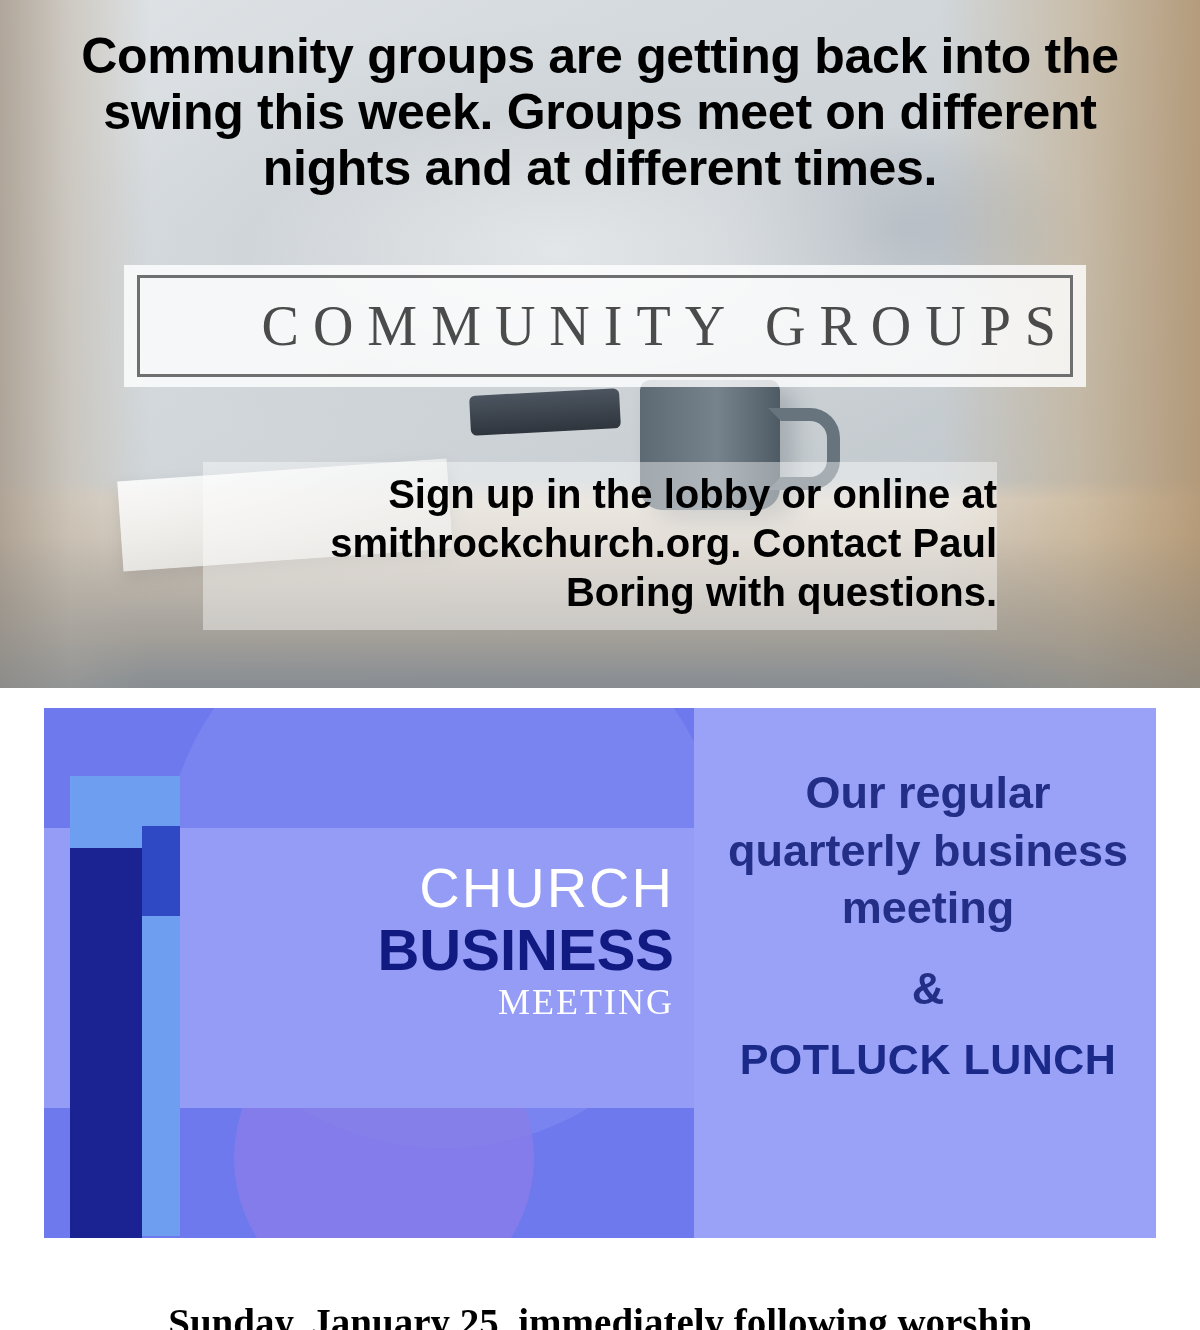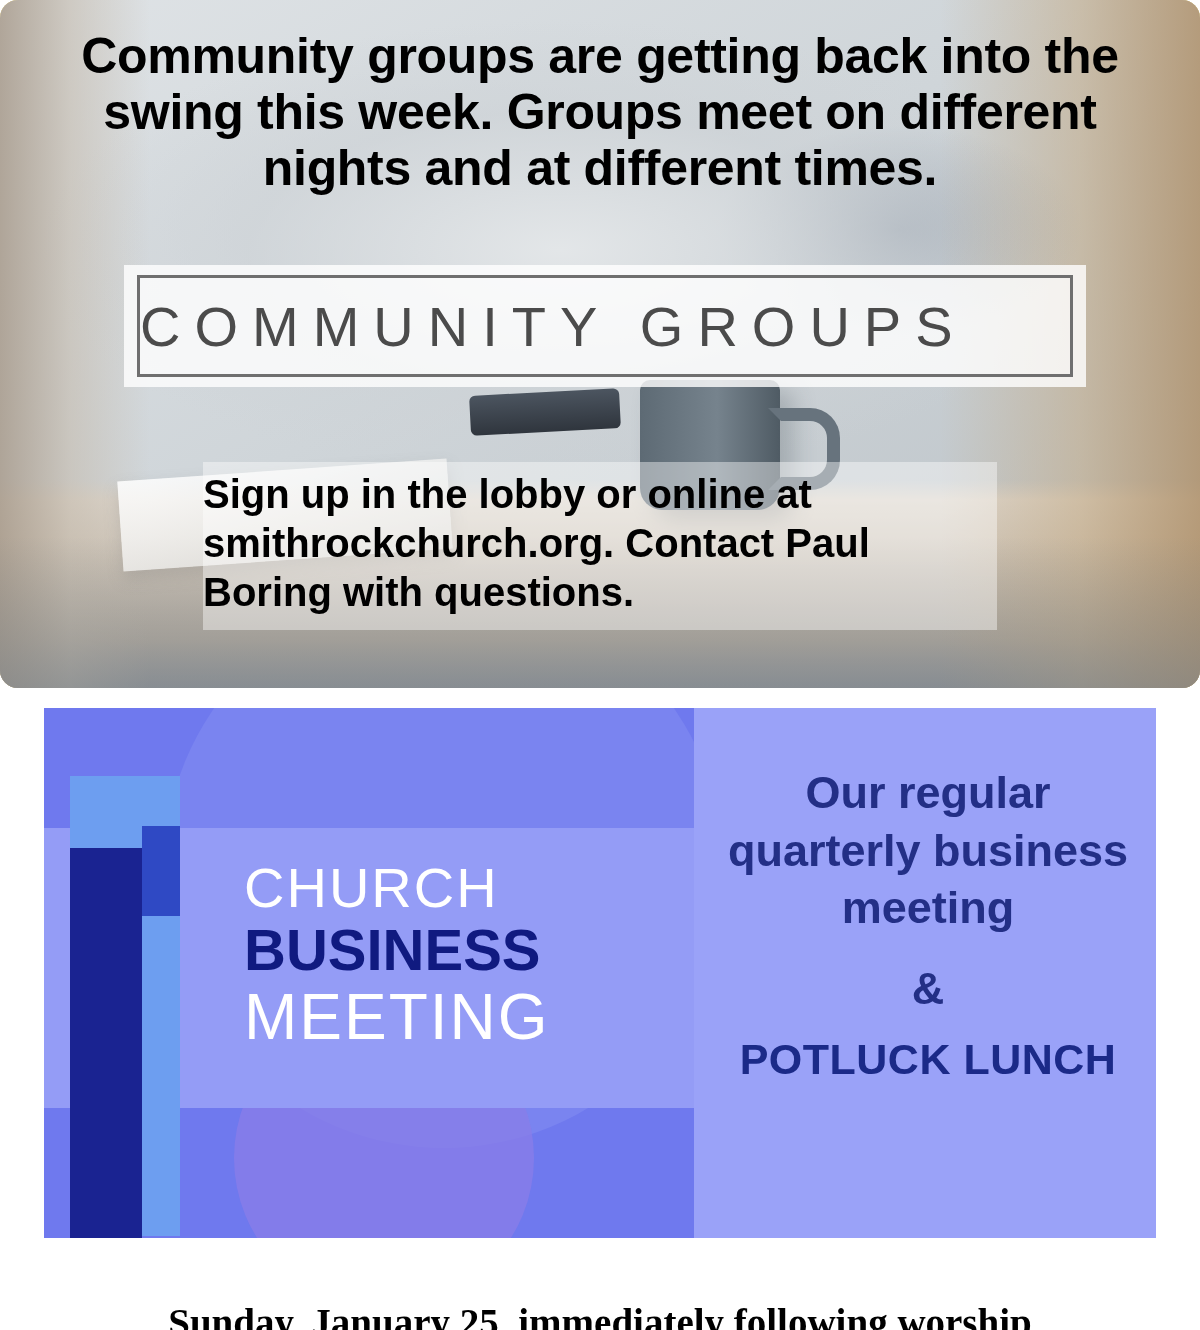--- a/index.html
+++ b/index.html
@@ -14,21 +14,20 @@
     overflow: hidden;
   }
 
   
   .cg-section {
     position: relative;
     width: 1200px;
     height: 688px;
     overflow: hidden;
     background: #eab308;
-    border-radius: 18px;
   }
   
   .cg-photo {
     position: absolute;
     inset: 0;
     background:
       
       linear-gradient(to bottom, rgba(0,0,0,0) 78%, rgba(120,128,134,0.55) 100%),
       
       linear-gradient(to right, rgba(168,155,140,0.85) 0px, rgba(196,186,172,0.6) 70px, rgba(255,255,255,0) 150px),
@@ -109,38 +108,39 @@
     display: flex;
     align-items: center;
     justify-content: center;
   }
   .cg-title-inner {
     border: 3px solid #6f6f6f;
     width: 930px;
     height: 96px;
     display: flex;
     align-items: center;
-    justify-content: flex-start;
+    justify-content: flex-end;
+    font-family: Liberation Serif, serif;
   }
   .cg-title-text {
     font-size: 56px;
     letter-spacing: 14px;
     color: #4b4b4b;
     font-weight: 400;
     white-space: nowrap;
   }
 
   .cg-subtext {
     position: absolute;
     left: 203px;
     top: 462px;
     width: 794px;
     padding: 8px 0 14px 0;
     background: rgba(255,255,255,0.42);
-    text-align: left;
+    text-align: right;
     font-size: 40px;
     line-height: 1.22;
     font-weight: bold;
     color: #000;
   }
 
   
   .gap {
     width: 1200px;
     height: 20px;
@@ -226,42 +226,43 @@
     top: 0;
     width: 462px;
     height: 530px;
     background: #9aa2f8;
   }
   .bm-left-text {
     position: absolute;
     left: 200px;
     top: 150px;
     width: 430px;
-    text-align: left;
+    text-align: right;
   }
   .bm-line-church {
     font-size: 56px;
     letter-spacing: 2px;
     color: #ffffff;
     font-weight: 400;
     line-height: 1.08;
   }
   .bm-line-business {
     font-size: 58px;
     letter-spacing: 0px;
     color: #101a80;
     font-weight: bold;
     line-height: 1.12;
   }
   .bm-line-meeting {
-    font-size: 64px;
+    font-size: 36px;
     letter-spacing: 2px;
     color: #ffffff;
     font-weight: 400;
     line-height: 1.08;
+    font-family: Liberation Serif, serif;
   }
   .bm-right-text {
     position: absolute;
     left: 660px;
     top: 56px;
     width: 448px;
     text-align: center;
     color: #232f86;
   }
   .bm-right-main {

